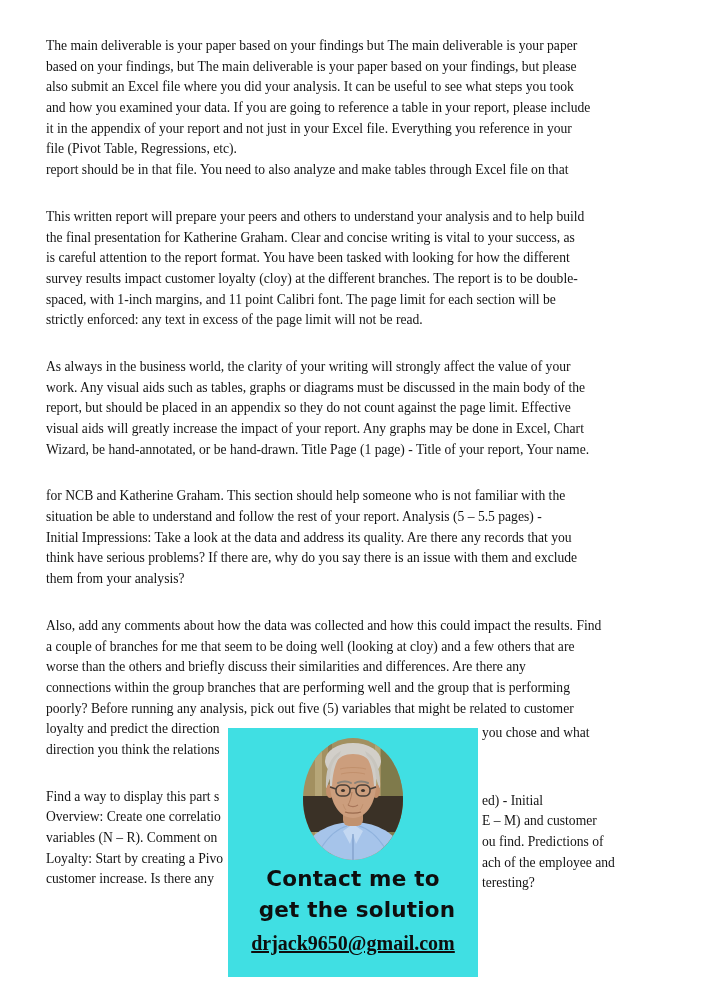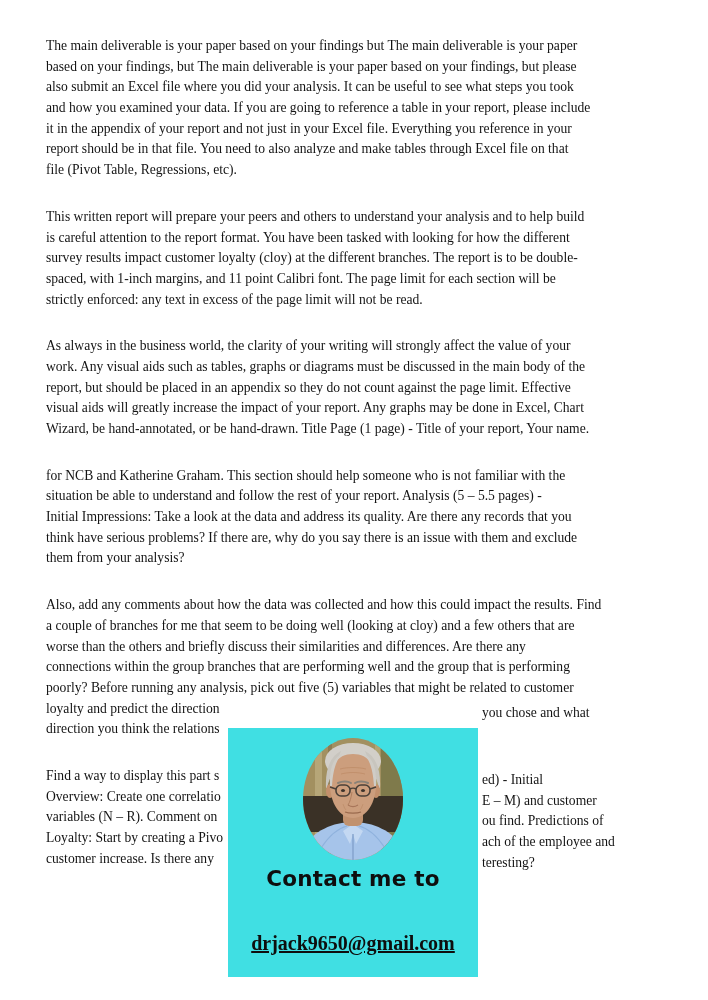--- a/index.html
+++ b/index.html
@@ -89,26 +89,27 @@
 <div id="page">
 
   <div class="doc">
 
     <div class="para">
       <div class="line">The main deliverable is your paper based on your findings but The main deliverable is your paper</div>
       <div class="line">based on your findings, but The main deliverable is your paper based on your findings, but please</div>
       <div class="line">also submit an Excel file where you did your analysis. It can be useful to see what steps you took</div>
       <div class="line">and how you examined your data. If you are going to reference a table in your report, please include</div>
       <div class="line">it in the appendix of your report and not just in your Excel file. Everything you reference in your</div>
+      <div class="line">file (Pivot Table, Regressions, etc).</div>
       <div class="line">report should be in that file. You need to also analyze and make tables through Excel file on that</div>
-      <div class="line">file (Pivot Table, Regressions, etc).</div>
     </div>
 
     <div class="para">
       <div class="line">This written report will prepare your peers and others to understand your analysis and to help build</div>
+      <div class="line">the final presentation for Katherine Graham. Clear and concise writing is vital to your success, as</div>
       <div class="line">is careful attention to the report format. You have been tasked with looking for how the different</div>
       <div class="line">survey results impact customer loyalty (cloy) at the different branches. The report is to be double-</div>
       <div class="line">spaced, with 1-inch margins, and 11 point Calibri font. The page limit for each section will be</div>
       <div class="line">strictly enforced: any text in excess of the page limit will not be read.</div>
     </div>
 
     <div class="para">
       <div class="line">As always in the business world, the clarity of your writing will strongly affect the value of your</div>
       <div class="line">work. Any visual aids such as tables, graphs or diagrams must be discussed in the main body of the</div>
       <div class="line">report, but should be placed in an appendix so they do not count against the page limit. Effective</div>
@@ -222,18 +223,19 @@
         <path d="M45,67 C48,69 52,69 55,67" stroke="#a8765a" stroke-width="1.1" fill="none"></path>
 
         <path d="M42,74 C46,75.6 54,75.6 58,74" stroke="#9b6b4e" stroke-width="1.3" fill="none"></path>
         <path d="M40,66 C41,69 42,71 43,72" stroke="#bb8a66" stroke-width="0.8" fill="none" opacity="0.8"></path>
         <path d="M60,66 C59,69 58,71 57,72" stroke="#bb8a66" stroke-width="0.8" fill="none" opacity="0.8"></path>
       </g>
     </svg>
 
     <div class="ad-headline">
       <div>Contact me to</div>
+      <div class="hl2">get the solution</div>
     </div>
 
     <div class="ad-email">drjack9650@gmail.com</div>
   </div>
 
 </div>
 
 </body></html>

